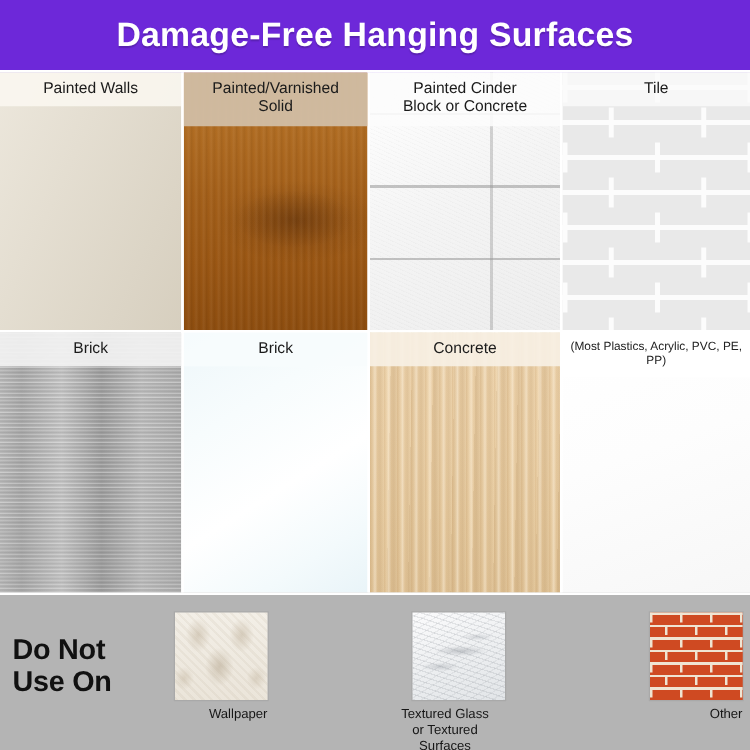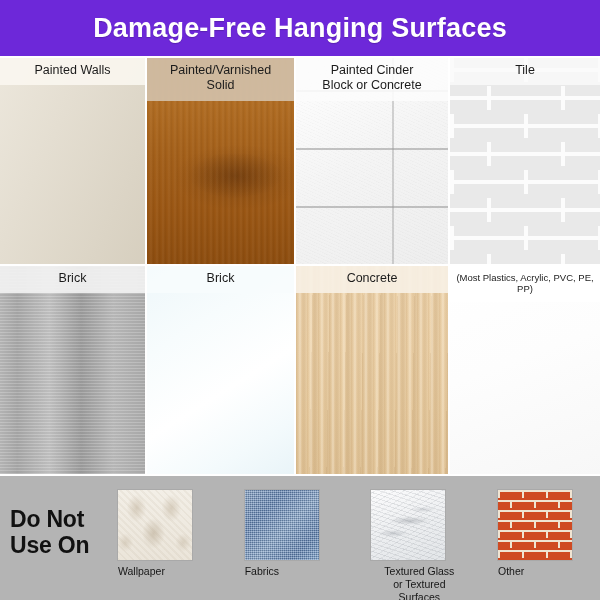--- a/index.html
+++ b/index.html
@@ -182,21 +182,21 @@
     padding-bottom:14px;
   }
   .donot-items{
     flex:1 1 auto;
     display:flex;
     align-items:flex-start;
     justify-content:space-between;
   }
   .donot-item{
     width:96px;
-    display:flex;flex-direction:column;align-items:flex-start;
+    display:flex;flex-direction:column;align-items:flex-end;
   }
   .swatch{
     width:74px;height:70px;
     margin-top:14px;
     overflow:hidden;
     box-shadow:0 0 0 1px rgba(0,0,0,.06);
   }
   .donot-label{
     margin-top:5px;
     text-align:center;
@@ -349,26 +349,20 @@
 
     <div class="donot-items">
 
       <div class="donot-item">
         <div class="swatch sw-wallpaper"></div>
         <div class="donot-label">
           <span>Wallpaper</span>
         </div>
       </div>
 
-      <div class="donot-item">
-        <div class="swatch sw-fabric"></div>
-        <div class="donot-label">
-          <span>Fabrics</span>
-        </div>
-      </div>
 
       <div class="donot-item">
         <div class="swatch sw-textured"></div>
         <div class="donot-label">
           <span>Textured Glass</span><br>
           <span>or Textured Surfaces</span>
         </div>
       </div>
 
       <div class="donot-item">

